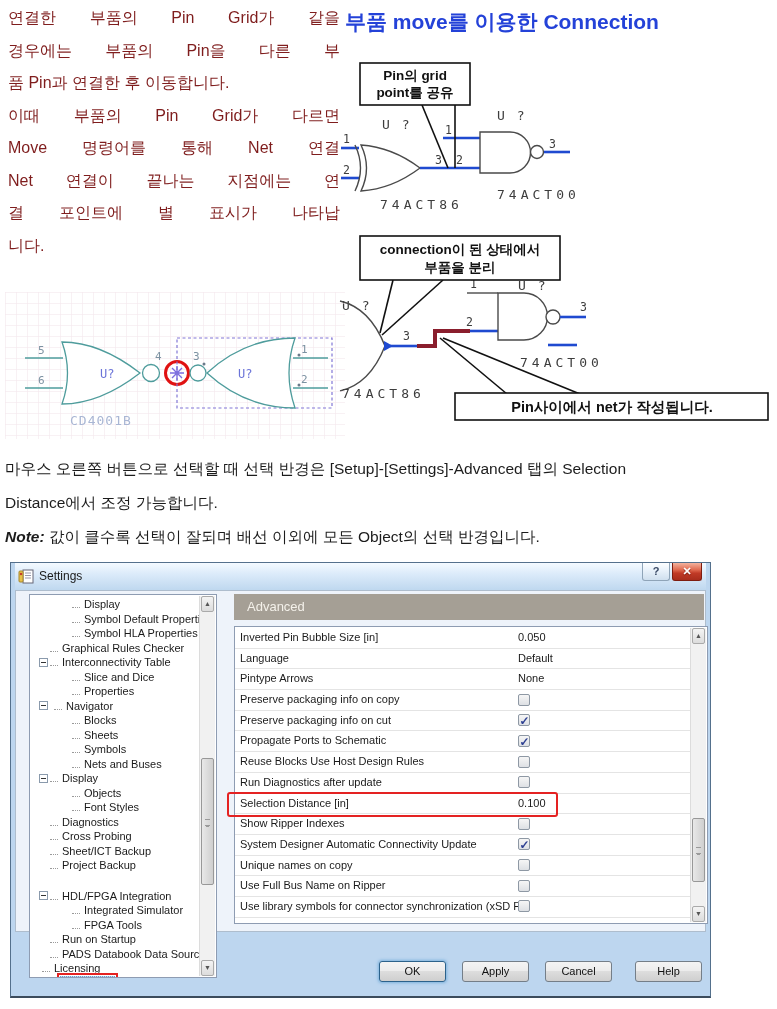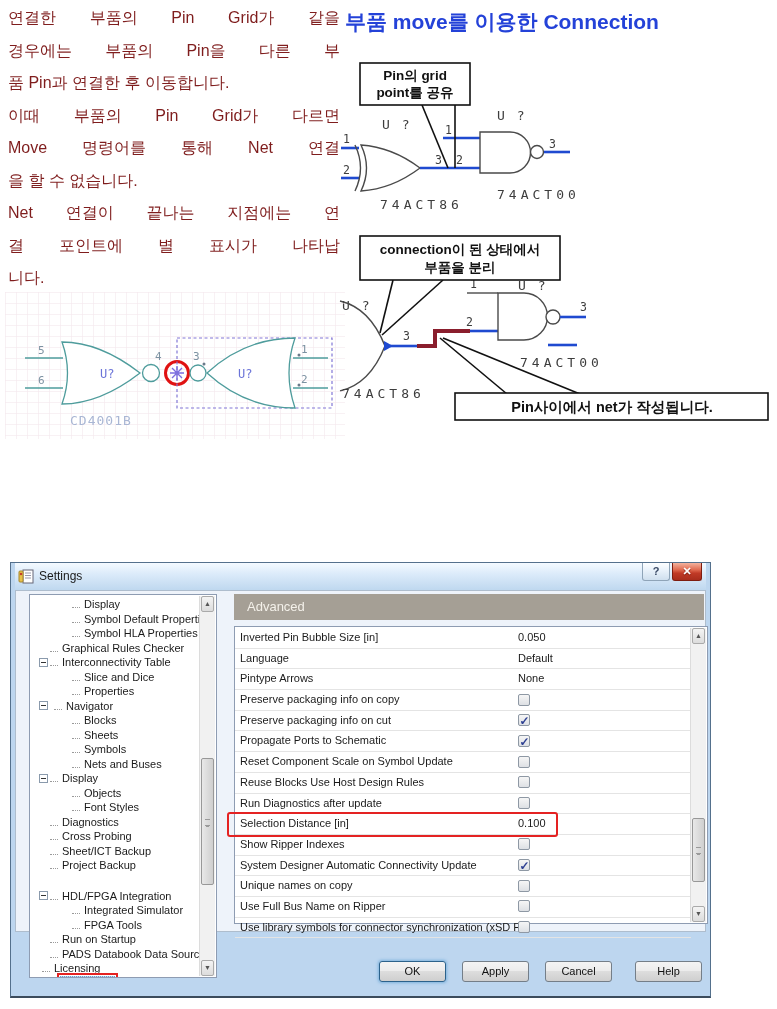--- a/index.html
+++ b/index.html
@@ -99,21 +99,20 @@
 <body>
 
 <div class="page">
 
   <div class="intro" id="intro">
       <div class="jl">연결한 부품의 Pin Grid가 같을</div>
       <div class="jl">경우에는 부품의 Pin을 다른 부</div>
       <div class="">품 Pin과 연결한 후 이동합니다.</div>
       <div class="jl">이때 부품의 Pin Grid가 다르면</div>
       <div class="jl">Move 명령어를 통해 Net 연결</div>
-      <div class="">을 할 수 없습니다.</div>
       <div class="jl">Net 연결이 끝나는 지점에는 연</div>
       <div class="jl">결 포인트에 별 표시가 나타납</div>
       <div class="">니다.</div>
     </div>
 
   <h1 class="title"><span class="kr">부품 </span><span>move</span><span class="kr">를 이용한 </span><span>Connection</span></h1>
 
   <svg class="d1" width="437" height="178" viewBox="0 0 437 178">
     <g>
       <path class="wire" d="M1,101 H19"></path>
@@ -216,20 +215,25 @@
     <text class="upurp" x="233" y="86">U?</text>
     <path class="twire" d="M288,66 H323"></path>
     <path class="twire" d="M288,96 H323"></path>
     <text class="tpin" x="296" y="61">1</text>
     <text class="tpin" x="296" y="91">2</text>
     <circle cx="294" cy="63" r="1.5" fill="#6a7a8a"></circle>
     <circle cx="294" cy="93" r="1.5" fill="#6a7a8a"></circle>
     <text class="chipname" x="65" y="133">CD4001B</text>
   </svg>
 
+  <div class="para">
+    <div class="pline">마우스 오른쪽 버튼으로 선택할 때 선택 반경은 [Setup]-[Settings]-Advanced 탭의 Selection</div>
+    <div class="pline">Distance에서 조정 가능합니다.</div>
+    <div class="pline"><span class="note-label">Note:</span><span> 값이 클수록 선택이 잘되며 배선 이외에 모든 Object의 선택 반경입니다.</span></div>
+  </div>
 
   <div class="dialog">
     <div class="titlebar">
       <svg class="tb-icon" viewBox="0 0 16 16">
         <rect x="5" y="2" width="10" height="13" fill="#fff" stroke="#667" stroke-width="1"></rect>
         <path d="M7,5 H13 M7,7.5 H13 M7,10 H13" stroke="#99a" stroke-width="1"></path>
         <rect x="1" y="3" width="4" height="11" rx="1" fill="#e8c24a" stroke="#a8862a" stroke-width="1"></rect>
         <circle cx="3" cy="6" r="1.2" fill="#c23b2a"></circle>
       </svg>
       <span class="tb-title">Settings</span>
@@ -274,21 +278,20 @@
       </div>
       <div class="adv-header">Advanced</div>
       <div class="slist">
         <div class="srows" id="settings-rows">
             <div class="srow"><span class="slabel">Inverted Pin Bubble Size [in]</span><span class="sval">0.050</span></div>
             <div class="srow"><span class="slabel">Language</span><span class="sval">Default</span></div>
             <div class="srow"><span class="slabel">Pintype Arrows</span><span class="sval">None</span></div>
             <div class="srow"><span class="slabel">Preserve packaging info on copy</span><span class="cbx"></span></div>
             <div class="srow"><span class="slabel">Preserve packaging info on cut</span><span class="cbx on"></span></div>
             <div class="srow"><span class="slabel">Propagate Ports to Schematic</span><span class="cbx on"></span></div>
-            <div class="srow"><span class="slabel">Reset Component Scale on Symbol Update</span><span class="cbx"></span></div>
             <div class="srow"><span class="slabel">Reuse Blocks Use Host Design Rules</span><span class="cbx"></span></div>
             <div class="srow"><span class="slabel">Run Diagnostics after update</span><span class="cbx"></span></div>
             <div class="srow"><span class="slabel">Selection Distance [in]</span><span class="sval">0.100</span><span class="red-ring"></span></div>
             <div class="srow"><span class="slabel">Show Ripper Indexes</span><span class="cbx"></span></div>
             <div class="srow"><span class="slabel">System Designer Automatic Connectivity Update</span><span class="cbx on"></span></div>
             <div class="srow"><span class="slabel">Unique names on copy</span><span class="cbx"></span></div>
             <div class="srow"><span class="slabel">Use Full Bus Name on Ripper</span><span class="cbx"></span></div>
             <div class="srow"><span class="slabel">Use library symbols for connector synchronization (xSD FA)</span><span class="cbx"></span></div>
           </div>
         <div class="sb">

